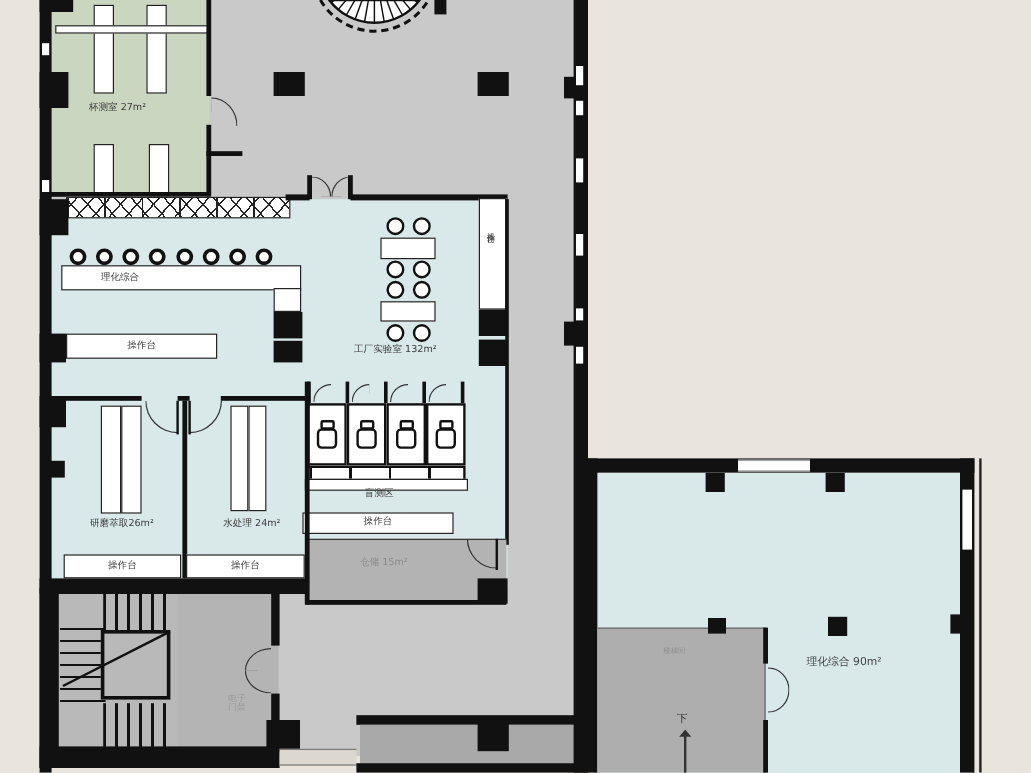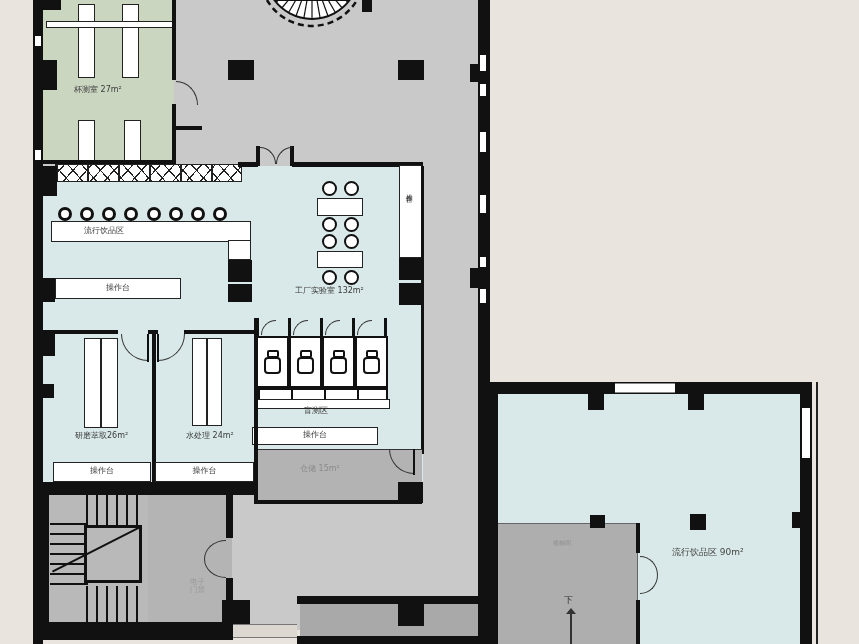--- a/index.html
+++ b/index.html
@@ -88,21 +88,21 @@
   <div class="stool" style="left:58px;top:207px;"></div>
   <div class="stool" style="left:80px;top:207px;"></div>
   <div class="stool" style="left:102px;top:207px;"></div>
   <div class="stool" style="left:124px;top:207px;"></div>
   <div class="stool" style="left:147px;top:207px;"></div>
   <div class="stool" style="left:169px;top:207px;"></div>
   <div class="stool" style="left:191px;top:207px;"></div>
   <div class="stool" style="left:213px;top:207px;"></div>
 
   <div class="white" style="left:51px;top:221px;width:200px;height:21px;"></div>
-  <div class="lbl" style="left:84px;top:227px;">流行饮品区</div>
+  <div class="lbl" style="left:84px;top:227px;">理化综合</div>
   <div class="white" style="left:228px;top:240px;width:23px;height:20px;"></div>
   <div class="col" style="left:228px;top:260px;width:24px;height:22px;"></div>
   <div class="col" style="left:228px;top:284px;width:24px;height:18px;"></div>
 
   <div class="white" style="left:55px;top:278px;width:126px;height:21px;"></div>
   <div class="lbl c" style="left:55px;top:284px;width:126px;">操作台</div>
 
   <div class="white" style="left:399px;top:165px;width:23px;height:93px;"></div>
   <div class="lbl vtext" style="left:404px;top:188px;font-size:7px;">操作台</div>
   <div class="col" style="left:399px;top:258px;width:23px;height:22px;"></div>
@@ -233,21 +233,21 @@
   <div class="wall" style="left:482px;top:382px;width:16px;height:262px;"></div>
   <div class="wall" style="left:800px;top:382px;width:12px;height:262px;"></div>
   <div class="abs" style="left:498px;top:394px;width:302px;height:250px;background:#d9e8e8;"></div>
   <div class="col" style="left:588px;top:394px;width:16px;height:16px;"></div>
   <div class="col" style="left:688px;top:394px;width:16px;height:16px;"></div>
   <div class="win" style="left:802px;top:408px;width:8px;height:50px;"></div>
   <div class="col" style="left:690px;top:514px;width:16px;height:16px;"></div>
   <div class="col" style="left:792px;top:512px;width:10px;height:16px;"></div>
   <div class="abs" style="left:816px;top:382px;width:2px;height:262px;background:#222;"></div>
 
-  <div class="lbl" style="left:672px;top:548px;font-size:9px;color:#444;">流行饮品区 90m²</div>
+  <div class="lbl" style="left:672px;top:548px;font-size:9px;color:#444;">理化综合 90m²</div>
 
   <div class="abs" style="left:498px;top:523px;width:140px;height:121px;background:#aeaeae;border-top:1.5px solid #666;border-right:1.5px solid #666;box-sizing:border-box;"></div>
   <div class="col" style="left:590px;top:515px;width:15px;height:13px;"></div>
   <div class="lbl" style="left:553px;top:540px;font-size:6px;color:#8f8f8f;">楼梯间</div>
   <div class="wall" style="left:636px;top:523px;width:4px;height:30px;"></div>
   <div class="wall" style="left:636px;top:600px;width:4px;height:44px;"></div>
   <div class="arc tr" style="left:640px;top:556px;width:18px;height:19px;"></div>
   <div class="arc br" style="left:640px;top:575px;width:18px;height:19px;"></div>
   <div class="lbl" style="left:564px;top:596px;font-size:9px;color:#333;">下</div>
   <div class="abs" style="left:570px;top:612px;width:2px;height:32px;background:#333;"></div>

